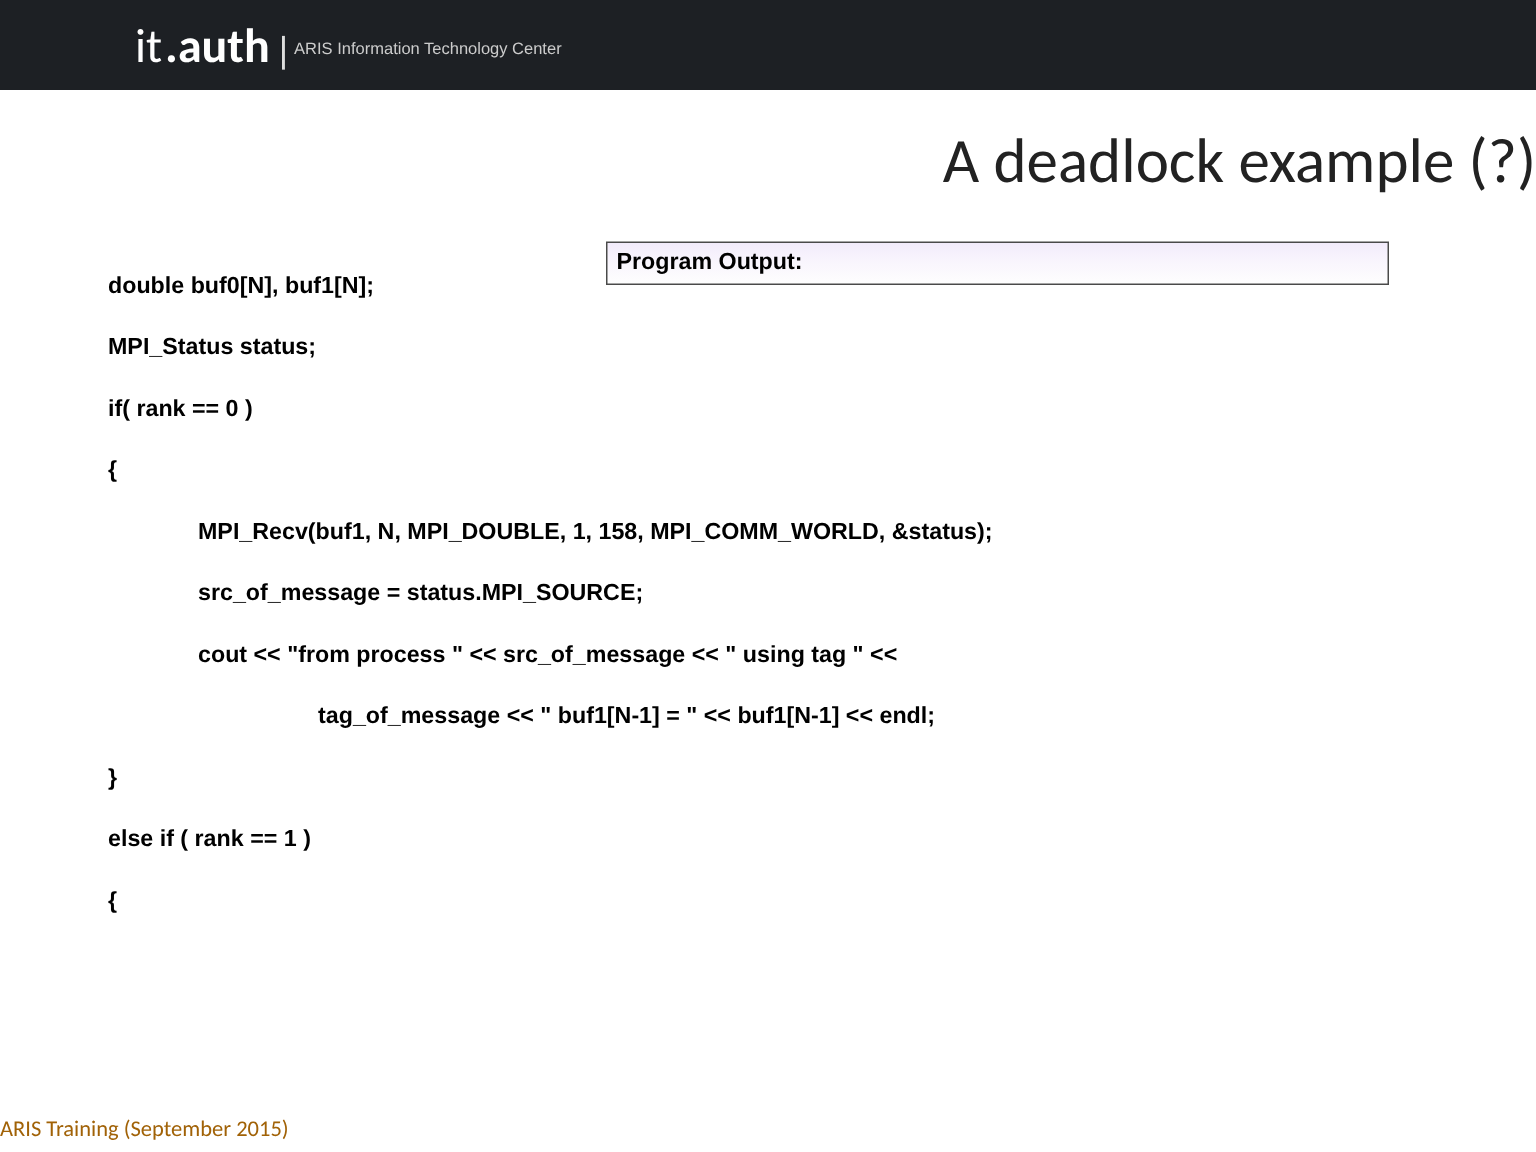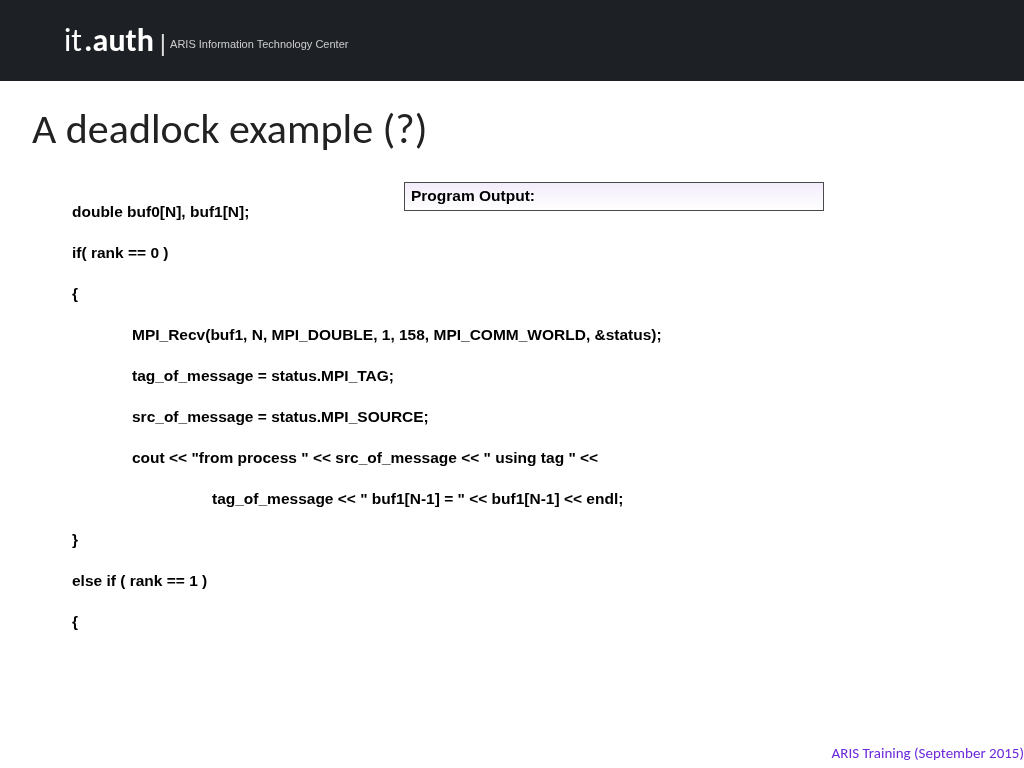--- a/index.html
+++ b/index.html
@@ -6,25 +6,25 @@
   body {
     width: 1024px;
     height: 768px;
     font-family: Arial, Helvetica, sans-serif;
     background: #fff;
     position: relative;
     overflow: hidden;
   }
   .header-bar {
     background: #1d2024;
-    height: 81px;
+    height: 60px;
     width: 100%;
     display: flex;
     align-items: center;
-    padding-left: 64px;
+    padding-left: 90px;
   }
   .logo {
     display: flex;
     align-items: baseline;
     color: #fff;
   }
   .logo-it {
     font-size: 32px;
     font-weight: 300;
     font-family: "Segoe UI", Calibri, Arial, sans-serif;
@@ -42,38 +42,38 @@
     margin: 0 4px 0 6px;
     color: #ddd;
   }
   .logo-sub {
     font-size: 11px;
     color: #ccc;
     align-self: center;
     margin-top: 6px;
   }
   .slide-title {
-    text-align: left;
+    text-align: right;
     font-family: "Segoe UI Light", "Segoe UI", Calibri, Arial, sans-serif;
     font-size: 42px;
     font-weight: 400;
     color: #222;
     margin-top: 22px;
     margin-bottom: 18px;
     margin-left: 32px;
   }
   .content {
     position: relative;
     padding: 0 72px;
   }
   .output-box {
     position: absolute;
     top: 0;
     left: 404px;
-    width: 420px;
+    width: 522px;
     background: linear-gradient(to bottom, #f2ebfb 0%, #f8f4fd 40%, #fefefe 100%);
     border: 1px solid #4a4a4a;
     padding: 3px 6px 3px 6px;
     font-family: Arial, sans-serif;
     font-size: 15.5px;
     font-weight: bold;
     color: #000;
     line-height: 1.35;
   }
   .code {
@@ -85,24 +85,24 @@
     white-space: pre-wrap;
     margin-top: 28px;
   }
   .code .decl { display: block; }
   .code .block1 { padding-left: 60px; }
   .code .block-indent { padding-left: 140px; }
   .footer {
     position: absolute;
     bottom: 6px;
     width: 100%;
-    text-align: right;
+    text-align: left;
     font-family: Calibri, "Segoe UI", Arial, sans-serif;
     font-size: 15px;
-    color: #6d28d9;
+    color: #a16207;
   }
 </style>
 </head>
 <body>
 
 <div class="header-bar">
   <div class="logo">
     <span class="logo-it">it</span>
     <span class="logo-auth">.auth</span>
     <span class="logo-bar">|</span>
@@ -113,24 +113,24 @@
 <h1 class="slide-title">A deadlock example (?)</h1>
 
 <div class="content">
 
   <div class="output-box">
     <div>Program Output:</div>
   </div>
 
   <div class="code">
 <span class="decl">double buf0[N], buf1[N];</span>
+<span class="decl">MPI_Status status;</span>
 <span class="decl">if( rank == 0 )</span>
 <span class="decl">{</span>
 <span class="decl block1">MPI_Recv(buf1, N, MPI_DOUBLE, 1, 158, MPI_COMM_WORLD, &amp;status);</span>
-<span class="decl block1">tag_of_message = status.MPI_TAG;</span>
 <span class="decl block1">src_of_message = status.MPI_SOURCE;</span>
 <span class="decl block1">cout &lt;&lt; "from process " &lt;&lt; src_of_message &lt;&lt; " using tag " &lt;&lt;</span>
 <span class="decl block-indent">tag_of_message &lt;&lt; " buf1[N-1] = " &lt;&lt; buf1[N-1] &lt;&lt; endl;</span>
 <span class="decl">}</span>
 <span class="decl">else if ( rank == 1 )</span>
 <span class="decl">{</span>
 
 
 
 

